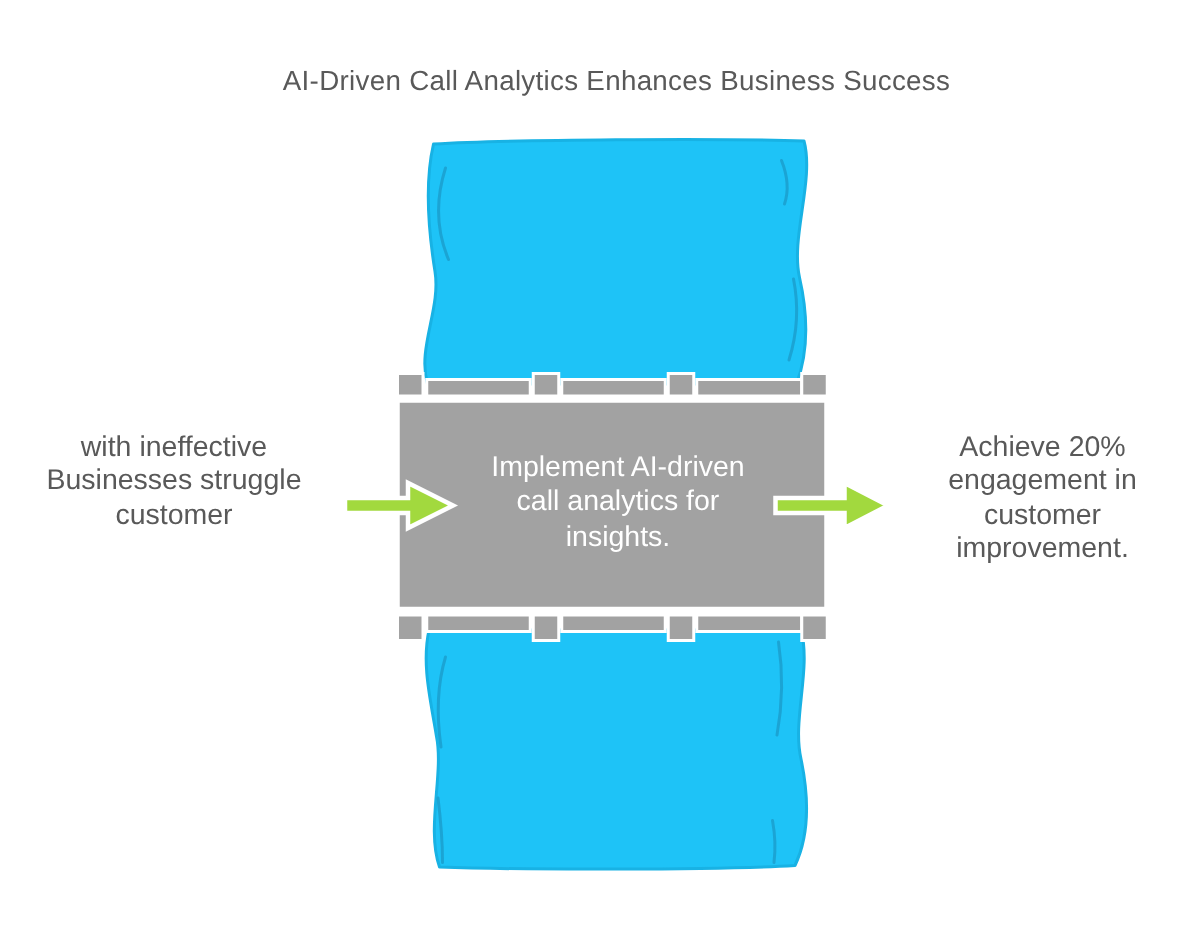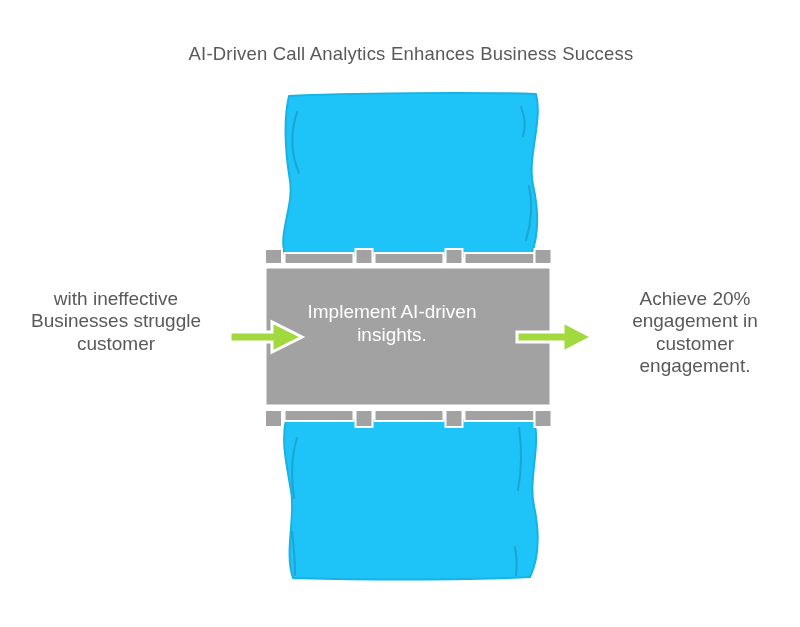--- a/index.html
+++ b/index.html
@@ -14,21 +14,21 @@
     position:absolute;left:11px;top:42px;width:800px;
     text-align:center;font-size:18.5px;line-height:24px;color:var(--text);
     letter-spacing:0.2px;
   }
   .note{
     position:absolute;text-align:center;color:var(--text);
     font-size:19px;line-height:22.4px;white-space:nowrap;
   }
   .note-left{left:16px;top:288px;width:200px;}
   .note-right{left:595px;top:288px;width:200px;}
-  .note-box{left:292px;top:300px;width:200px;color:var(--box-text);line-height:23.3px;}
+  .note-box{left:312px;top:300px;width:200px;color:var(--box-text);line-height:23.3px;}
 </style>
 </head>
 <body>
 
 <div class="canvas">
 
   <svg width="800" height="627" viewBox="0 0 800 627">
 
     <g>
       <path d="M 289 96 C 340 93 480 92 536 94 C 543 120 527 158 533 185 C 538 207 540 232 531 256 L 285 256 C 278 232 294 206 290 181 C 286 156 283 122 289 96 Z" fill="var(--river)" stroke="var(--river-edge)" stroke-width="2" stroke-linejoin="round"></path>
@@ -84,23 +84,24 @@
   <div class="title">AI-Driven Call Analytics Enhances Business Success</div>
 
   <div class="note note-left">
     <div>with ineffective</div>
     <div>Businesses struggle</div>
     <div>customer</div>
   </div>
 
   <div class="note note-box">
     <div>Implement AI-driven</div>
+    <div>call analytics for</div>
     <div>insights.</div>
   </div>
 
   <div class="note note-right">
     <div>Achieve 20%</div>
     <div>engagement in</div>
     <div>customer</div>
-    <div>engagement.</div>
+    <div>improvement.</div>
   </div>
 
 </div>
 
 </body></html>

